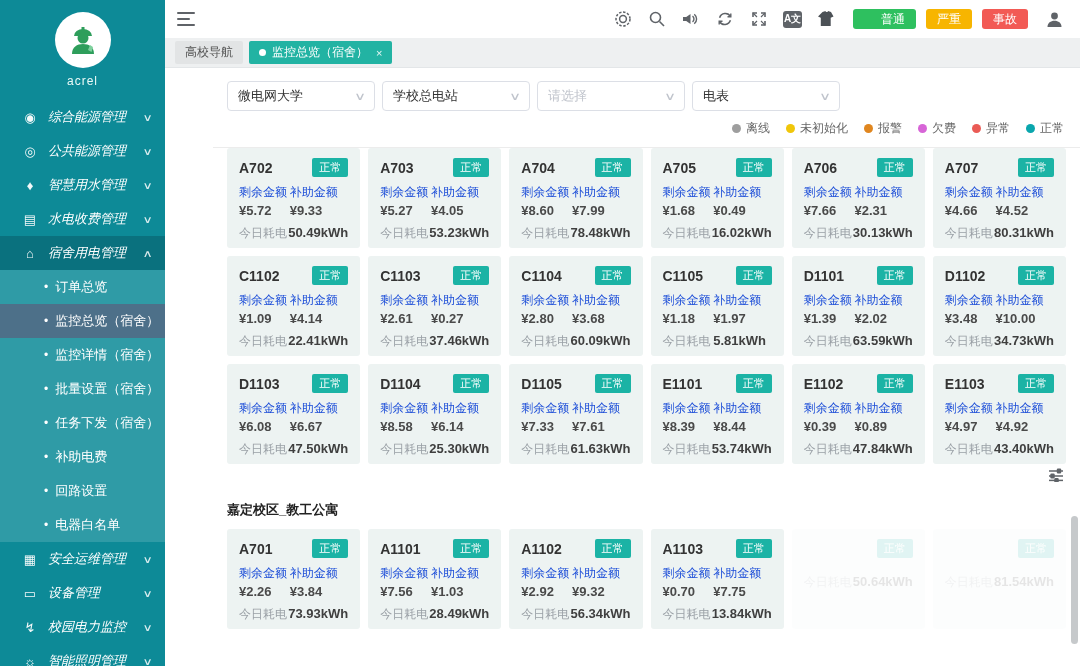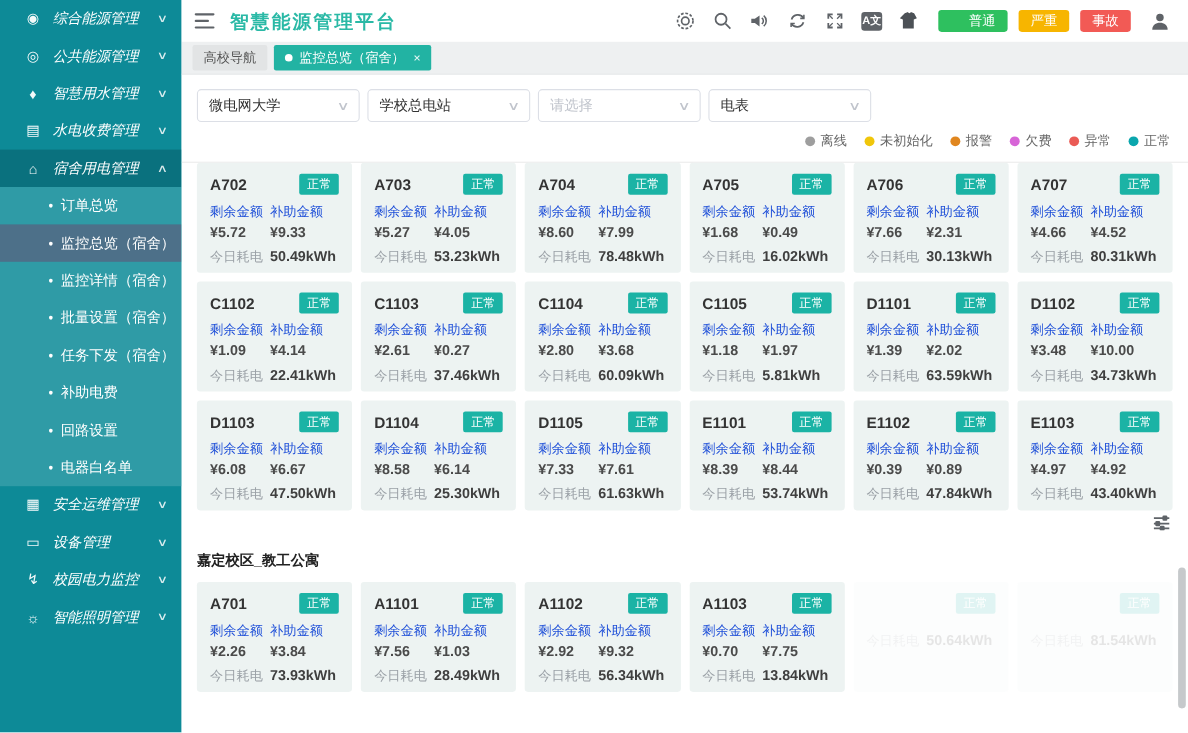--- a/index.html
+++ b/index.html
@@ -35,21 +35,21 @@
   .lang-box { width:19px; height:17px; background:#5f6368; border-radius:3px; color:#fff; font-size:10px; font-weight:bold; display:flex; align-items:center; justify-content:center; cursor:pointer; }
   .badges { display:flex; gap:10px; margin:0 2px; }
   .alarm-badge { height:20px; padding:0 11px; border-radius:3px; color:#fff; font-size:12px; display:flex; align-items:center; cursor:pointer; }
 
   .tabbar { height:30px; background:#eef0f1; border-bottom:1px solid #e3e6e8; display:flex; align-items:center; gap:6px; padding:0 10px; }
   .tab { height:23px; padding:0 10px; display:flex; align-items:center; gap:6px; font-size:12px; background:#e2e4e5; color:#555; cursor:pointer; border-radius:2px; }
   .tab.active { background:#22b3a3; color:#fff; }
   .tab .dot { width:7px; height:7px; border-radius:50%; background:#fff; }
   .tab .close { font-size:11px; opacity:.9; margin-left:2px; cursor:pointer; }
 
-  .content { flex:1; background:#fff; overflow:hidden; position:relative; }
+  .content { flex:1; background:#fff; overflow:hidden; position:relative;padding-left:48px; }
   .filter-row { display:flex; gap:7px; padding:13px 14px 7px; }
   .select { width:148px; height:30px; border:1px solid #dcdfe6; border-radius:4px; display:flex; align-items:center; padding:0 10px; font-size:13px; color:#333; cursor:pointer; background:#fff; }
   .select.placeholder { color:#c0c4cc; }
   .select .arrow { margin-left:auto; color:#c0c4cc; font-size:11px; transform:scaleX(1.5); }
 
   .legend-row { display:flex; justify-content:flex-end; gap:16px; padding:2px 16px 10px; font-size:12px; color:#666; border-bottom:1px solid #ececec; }
   .legend-item { display:flex; align-items:center; gap:5px; cursor:default; }
   .legend-dot { width:9px; height:9px; border-radius:50%; }
 
   .scroll-area { padding:0 14px; position:relative; }
@@ -70,20 +70,32 @@
   .tune-row svg { cursor:pointer; }
 
   .scroll-thumb { position:absolute; right:2px; top:516px; width:7px; height:128px; background:#c6c9cb; border-radius:4px; }
 </style>
 </head>
 <body>
 
 <div class="app">
 
   <aside class="sidebar">
+    <div class="logo-area">
+      <div class="avatar">
+        <svg width="38" height="38" viewBox="0 0 38 38">
+          <path d="M10 15a9 7 0 0 1 18 0z" fill="#2e9e5b"></path>
+          <rect x="17.5" y="6" width="3" height="4" fill="#2e9e5b"></rect>
+          <circle cx="19" cy="17" r="5.5" fill="#2e9e5b"></circle>
+          <path d="M8 33c0-7 5-10 11-10s11 3 11 10z" fill="#2e9e5b"></path>
+          <path d="M26 24l3 2-1.5 5-3.5-2z" fill="#7fd19e"></path>
+        </svg>
+      </div>
+      <div class="logo-text">acrel</div>
+    </div>
     <nav class="nav" id="nav">
         <div class="nav-item">
           <span class="nav-icon">◉</span>
           <span class="nav-label">综合能源管理</span>
           <span class="nav-chevron">∨</span>
         </div>
         <div class="nav-item">
           <span class="nav-icon">◎</span>
           <span class="nav-label">公共能源管理</span>
           <span class="nav-chevron">∨</span>
@@ -161,21 +173,20 @@
   </aside>
 
   <div class="main">
 
     <header class="topbar">
       <div class="burger">
           <span></span>
           <span></span>
           <span></span>
         </div>
-      <div class="app-title">智慧能源管理平台</div>
       <div class="top-icons">
         <span class="ticon">
           <svg width="18" height="18" viewBox="0 0 18 18" fill="none" stroke="#5f6368" stroke-width="1.5">
               <circle cx="9" cy="9" r="7" stroke-dasharray="2.5 1.6"></circle>
               <circle cx="9" cy="9" r="3.4"></circle>
             </svg>
         </span>
         <span class="ticon">
           <svg width="18" height="18" viewBox="0 0 18 18" fill="none" stroke="#5f6368" stroke-width="1.6">
               <circle cx="7.5" cy="7.5" r="5"></circle>

